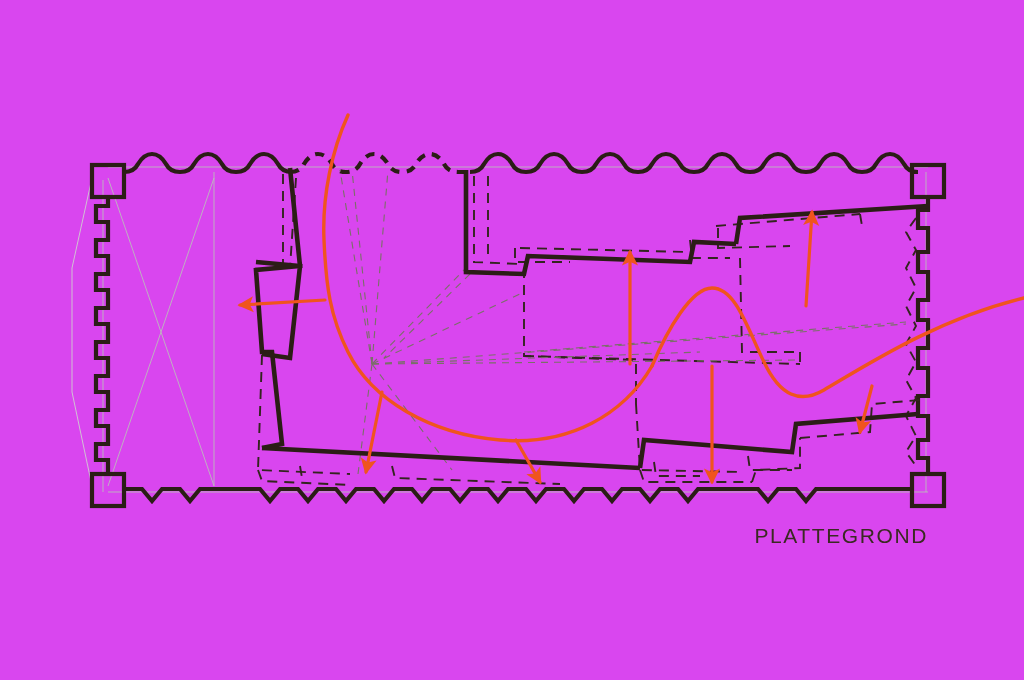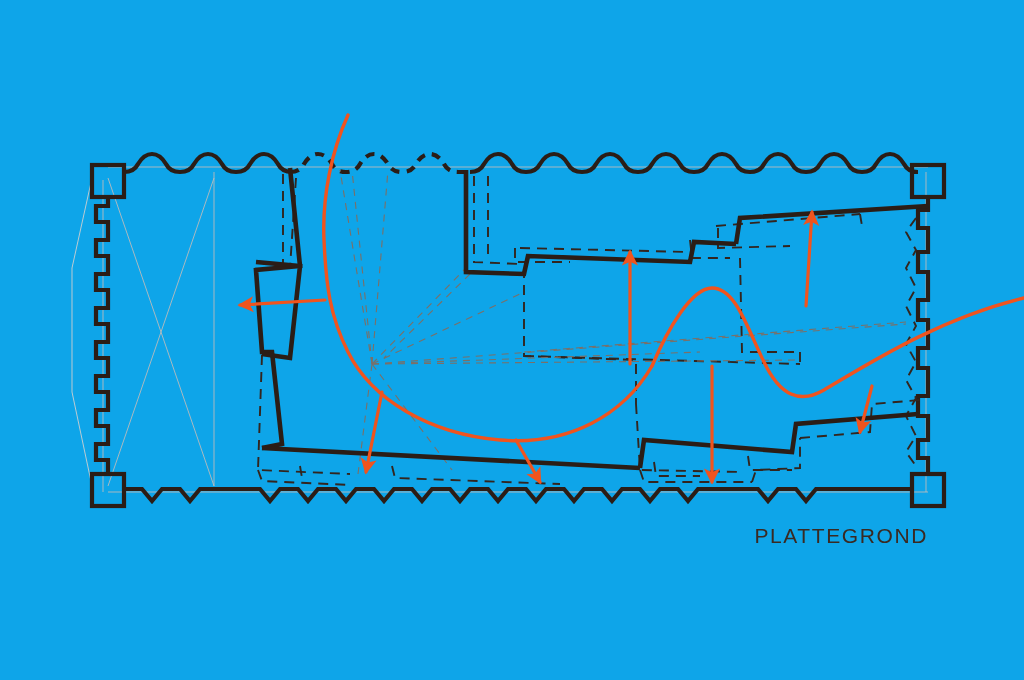--- a/index.html
+++ b/index.html
@@ -11,21 +11,21 @@
   body {
     width: 1024px;
     height: 680px;
     font-family: "Liberation Sans", sans-serif;
     overflow: hidden;
   }
   #plan-root {
     position: relative;
     width: 1024px;
     height: 680px;
-    background: #0ea5e9;
+    background: #d946ef;
   }
   #plan-svg {
     position: absolute;
     left: 0;
     top: 0;
     width: 1024px;
     height: 680px;
     display: block;
   }
   .caption {

